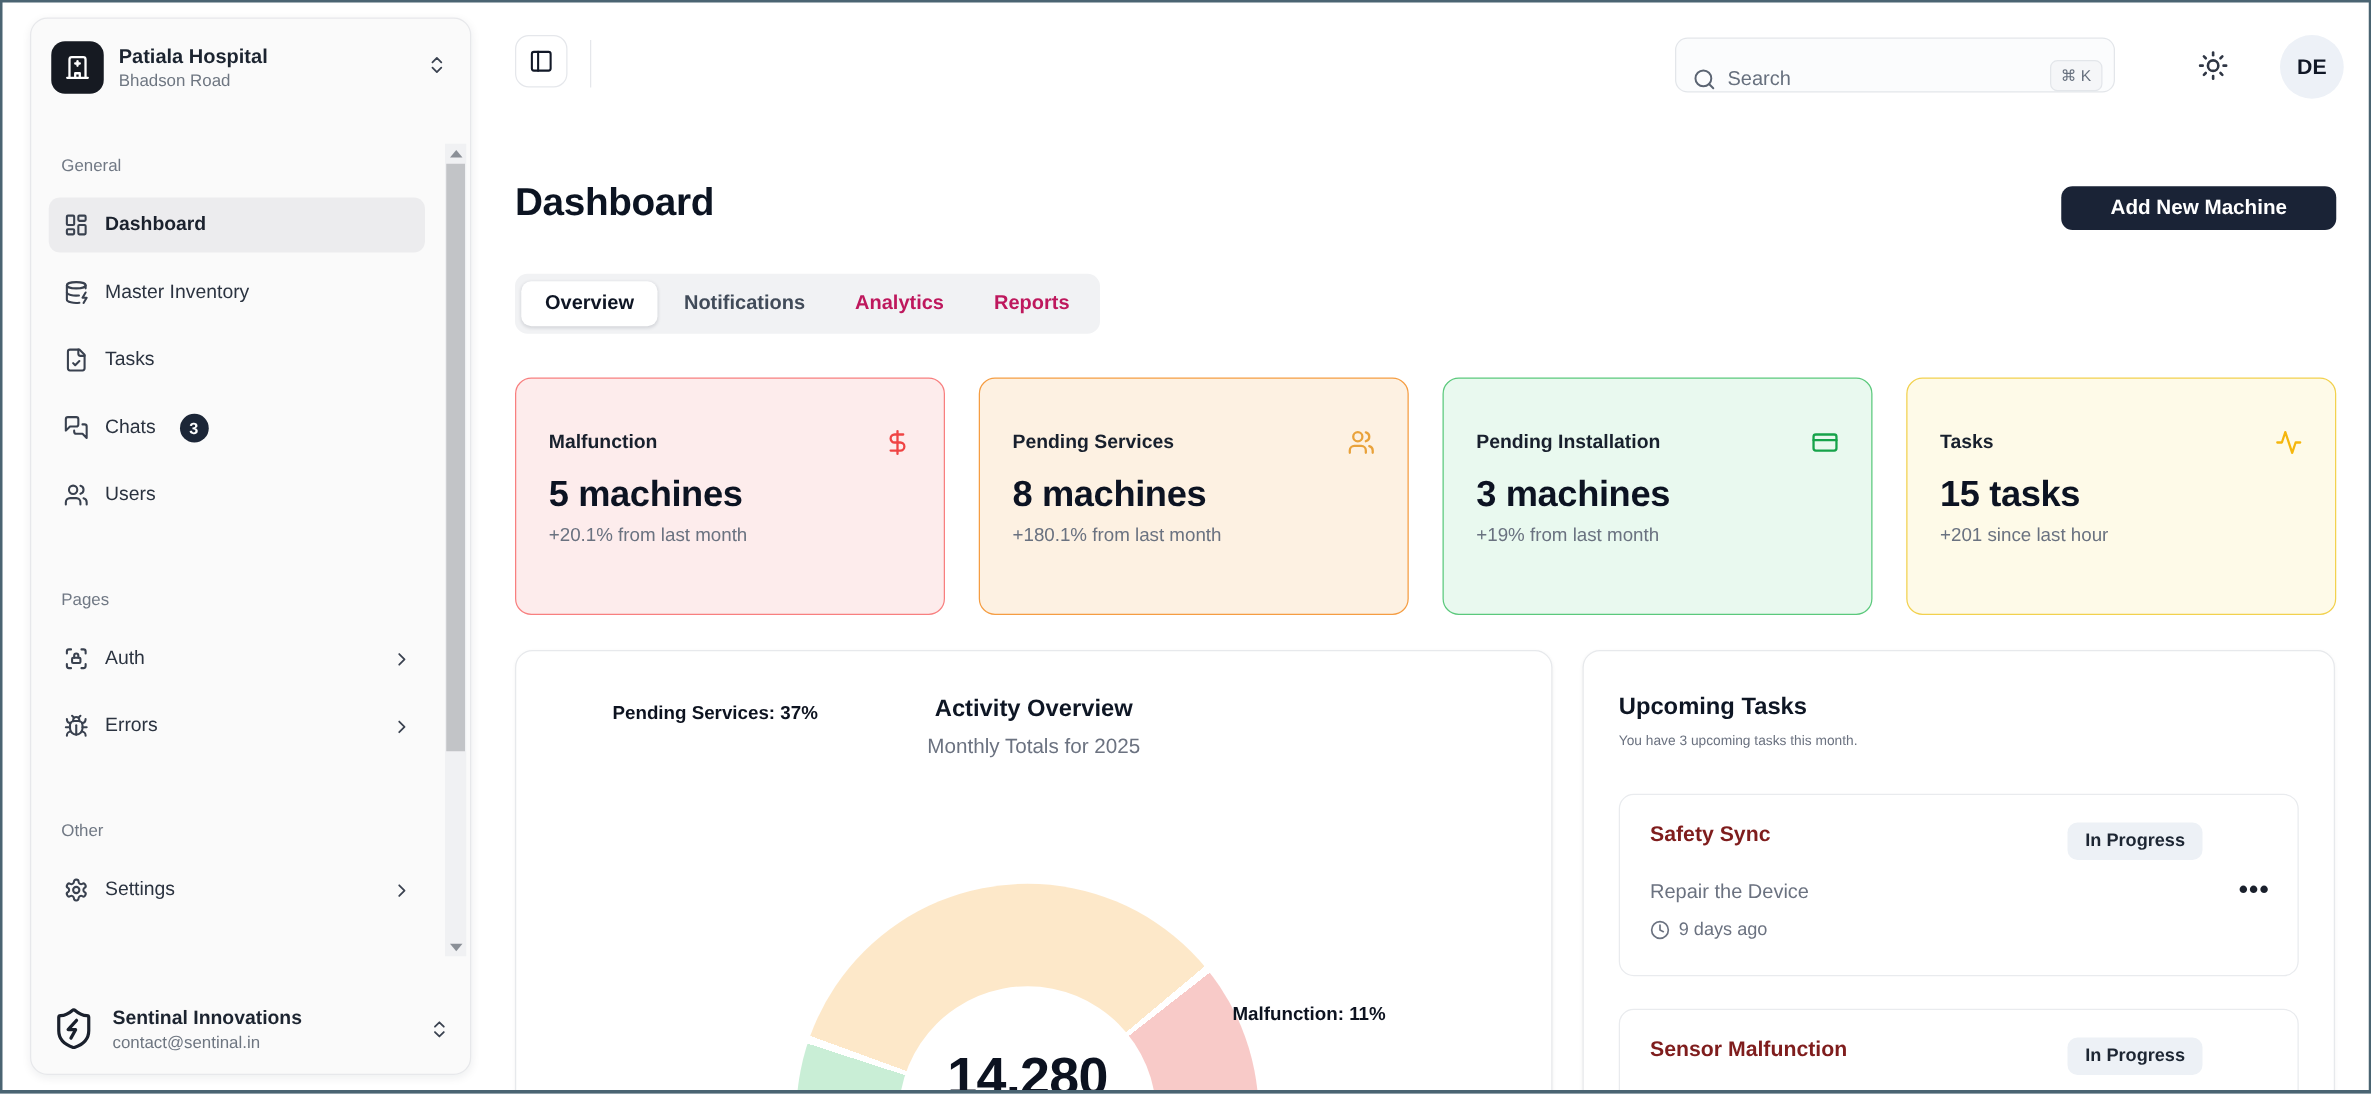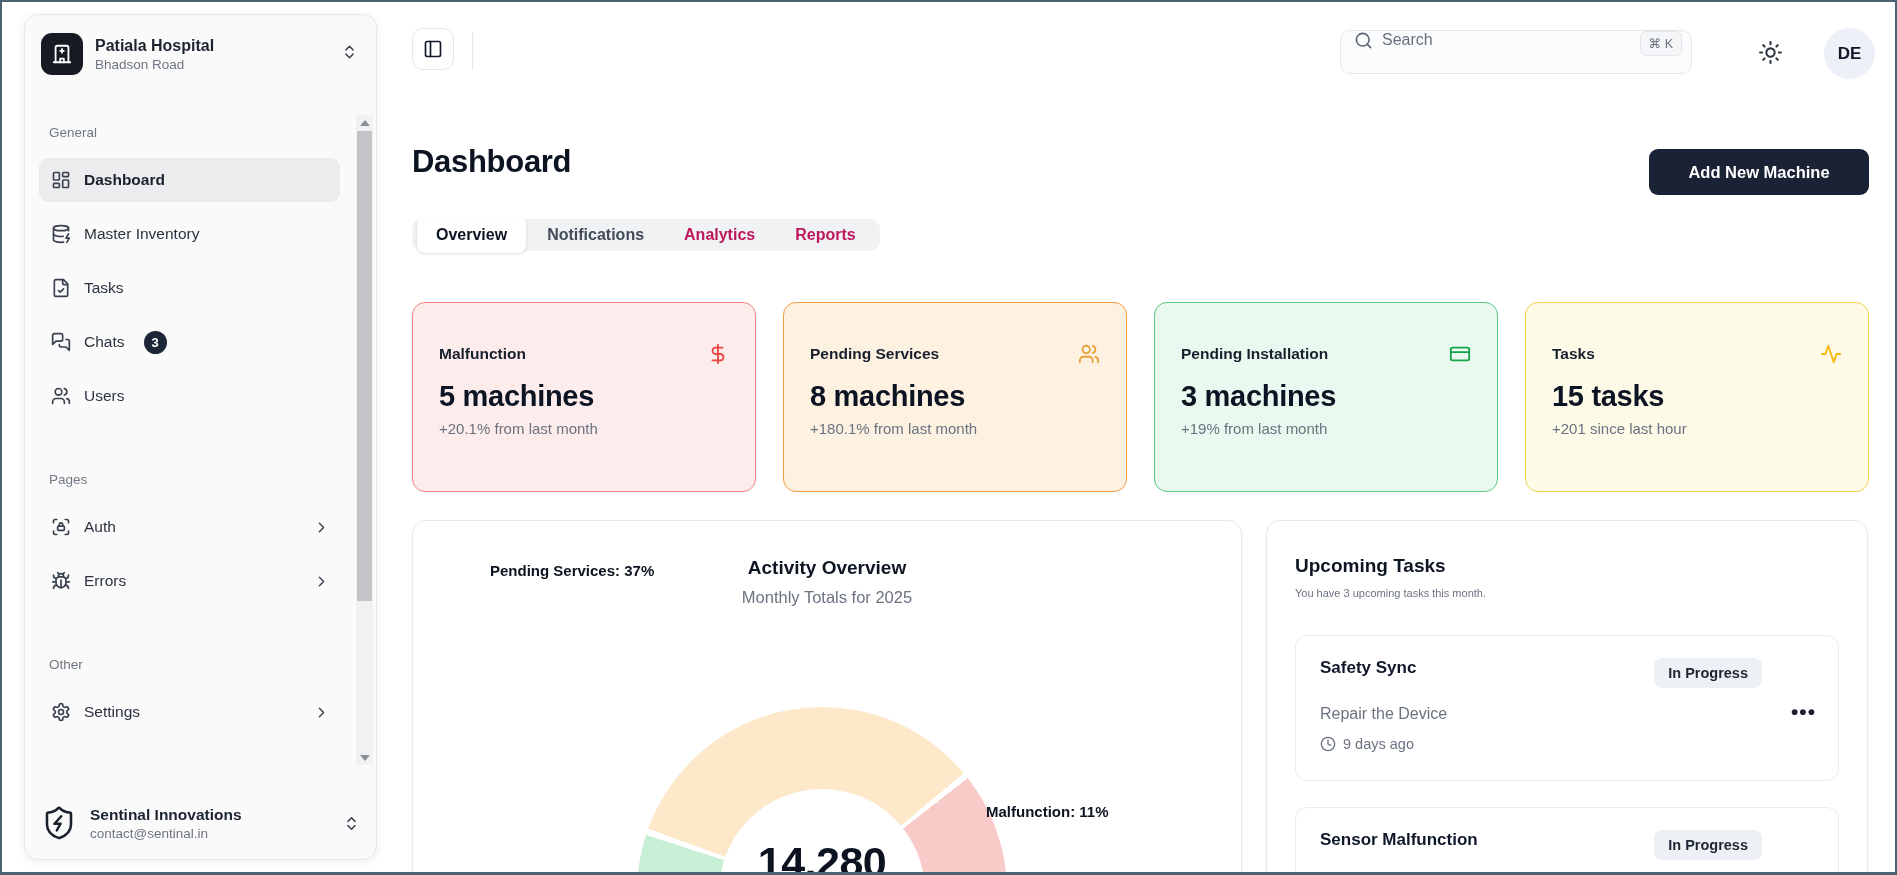--- a/index.html
+++ b/index.html
@@ -46,37 +46,37 @@
   .footer-name { font-size:15.5px; font-weight:700; color:#1c2430; }
   .footer-sub { font-size:13.5px; color:#6e7681; margin-top:2px; }
   .footer-caret { margin-left:auto; color:#3a4250; }
 
   
   .toggle-btn { position:absolute; left:410px; top:26px; width:42px; height:42px; border:1px solid #e5e7eb;
     border-radius:11px; background:#fff; display:flex; align-items:center; justify-content:center; color:#111827; cursor:pointer; }
   .tb-divider { position:absolute; left:470px; top:30px; width:1px; height:38px; background:#e5e7eb; }
   .app-title { position:absolute; left:492px; top:33px; font-size:28px; font-weight:800; color:#0d1523; letter-spacing:-.3px; }
   .search { position:absolute; left:1338px; top:28px; width:352px; height:44px; border:1px solid #e3e6ea;
-    border-radius:10px; background:#fbfcfd; display:flex; align-items:flex-start; padding:0 9px 0 13px; gap:9px; }
+    border-radius:10px; background:#fbfcfd; display:flex; align-items:flex-end; padding:0 9px 0 13px; gap:9px; }
   .search .sic { color:#5b6472; flex:none; }
   .search input { border:none; outline:none; background:transparent; flex:1; font-size:16px; color:#30394a;
     font-family:inherit; }
   .search input::placeholder { color:#67707e; }
   .kbd { margin-left:auto; border:1px solid #e3e6ea; background:#f5f6f8; border-radius:6px; padding:4px 8px;
     font-size:12.5px; color:#67707e; white-space:nowrap; }
   .theme-btn { position:absolute; left:1756px; top:38px; color:#2f3644; cursor:pointer; background:none; border:none; }
   .avatar { position:absolute; left:1822px; top:26px; width:51px; height:51px; border-radius:50%;
     background:#edf1f7; color:#101726; font-size:17px; font-weight:700;
     display:flex; align-items:center; justify-content:center; cursor:pointer; }
 
   
   .page-title { position:absolute; left:410px; top:142px; font-size:31px; font-weight:800; color:#0c1422; letter-spacing:-.3px; }
-  .add-btn { position:absolute; left:1647px; top:147px; width:220px; height:46px; background:#1a2336; color:#fff;
+  .add-btn { position:absolute; left:1647px; top:147px; width:220px; height:35px; background:#1a2336; color:#fff;
     border:none; border-radius:9px; font-size:16.5px; font-weight:600; font-family:inherit; cursor:pointer; }
-  .tabs { position:absolute; left:410px; top:217px; height:32px; background:#f1f2f4; border-radius:10px;
+  .tabs { position:absolute; left:410px; top:217px; height:48px; background:#f1f2f4; border-radius:10px;
     display:inline-flex; align-items:center; padding:0 5px; gap:2px; }
   .tab { padding:9px 19px; font-size:16px; font-weight:600; color:#414b59; border-radius:8px; cursor:pointer; white-space:nowrap; }
   .tab--active { background:#fff; color:#0e1524; font-weight:700; box-shadow:0 1px 3px rgba(15,23,42,.14); }
   .tab--disabled { color:#be185d; cursor:default;text-align:right; }
 
   
   .stats { position:absolute; left:410px; top:300px; width:1457px; display:grid;
     grid-template-columns:repeat(4,1fr); gap:27px; }
   .stat-card { height:190px; border:1px solid; border-radius:13px; padding:40px 26px 0 26px; }
   .stat-head { display:flex; align-items:center; justify-content:space-between; }
@@ -100,21 +100,21 @@
   .slice-label.ps { left:488px; top:560px; }
   .slice-label.mf { left:984px; top:801px; }
 
   .tp-title { font-size:19px; font-weight:700; color:#0e1624; }
   .tp-sub { margin-top:10px; font-size:11px; color:#6b7280; }
   .task-item { position:relative; border:1px solid #e9ebee; border-radius:12px; padding:22px 24px; margin-top:26px;
     background:#fff; }
   .task-item.first { margin-top:36px; height:146px; }
   .task-item.second { height:140px; }
   .task-row { display:flex; align-items:flex-start; }
-  .task-name { font-size:17px; font-weight:700; color:#0f172a; }
+  .task-name { font-size:17px; font-weight:700; color:#7f1d1d; }
   .task-badge { margin-left:auto; margin-right:52px; background:#edf1f6; border-radius:8px; padding:7px 14px;
     font-size:14.5px; font-weight:600; color:#1d2633; }
   .task-desc { margin-top:17px; font-size:16px; color:#6b7280; }
   .task-meta { margin-top:13px; display:flex; gap:7px; font-size:14.5px; color:#6b7280; }
   .task-dots { position:absolute; right:22px; top:64px; font-size:21px; font-weight:700; color:#1a202c;
     letter-spacing:1px; cursor:pointer; }
 </style>
 </head>
 <body>
 

